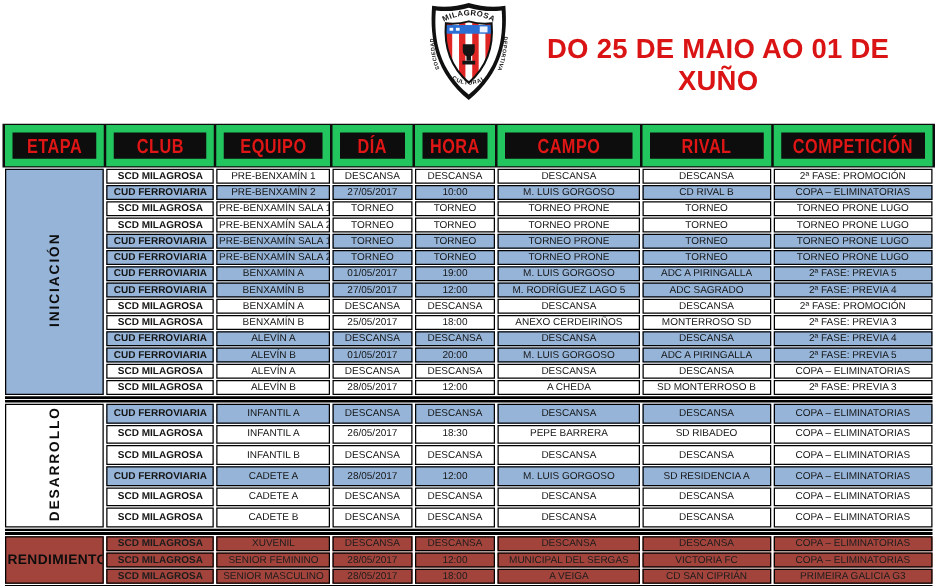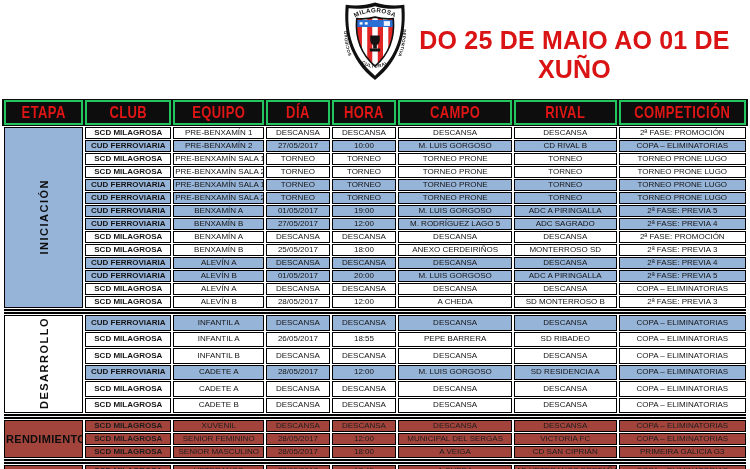--- a/index.html
+++ b/index.html
@@ -4,28 +4,28 @@
 <style>
   html,body{margin:0;padding:0;background:#ffffff;}
   .page{position:relative;width:750px;height:469px;background:#ffffff;overflow:hidden;
         font-family:"Liberation Sans",sans-serif;}
 
   
   .top-header{position:relative;height:99px;}
   .season-title{position:absolute;left:28px;top:26px;width:310px;text-align:center;
     font-size:21px;font-weight:900;color:#da1414;letter-spacing:.4px;}
   .date-title{position:absolute;right:8px;top:26px;width:335px;text-align:center;
-    font-size:25px;font-weight:900;color:#da1414;letter-spacing:.2px;}
+    font-size:22px;font-weight:900;color:#da1414;letter-spacing:.2px;}
   .logo{position:absolute;left:50%;transform:translateX(-50%);top:1px;}
 
   
   .table-area{padding:0 2px;}
   table.grid{width:100%;table-layout:fixed;border-collapse:separate;border-spacing:2px 1px;margin:0;}
   table.cols-header{background:#0d0d0d;}
-  table.cols-header th{border:2px solid #22c55e;height:21px;padding:0;color:#e01515;
+  table.cols-header th{border:6px solid #22c55e;height:21px;padding:0;color:#e01515;
     font-size:13px;font-weight:800;text-align:center;white-space:nowrap;overflow:hidden;}
   table.cols-header th .hdr{display:inline-block;transform:scaleY(1.25);letter-spacing:.4px;}
 
   col.c-etapa{width:10.9%} col.c-club{width:11.8%} col.c-equipo{width:12.5%}
   col.c-dia{width:8.7%} col.c-hora{width:8.9%} col.c-campo{width:15.6%}
   col.c-rival{width:14.1%} col.c-comp{width:17.5%}
 
   td.cell{border:1px solid #000;height:10px;line-height:10px;padding:0 1px;
     font-size:8px;color:#141414;text-align:center;white-space:nowrap;overflow:hidden;}
   td.cell.club{font-weight:700;}
@@ -287,21 +287,21 @@
               <td class="cell tone-blue">DESCANSA</td>
               <td class="cell tone-blue">DESCANSA</td>
               <td class="cell tone-blue">DESCANSA</td>
               <td class="cell tone-blue">DESCANSA</td>
               <td class="cell tone-blue">COPA – ELIMINATORIAS</td>
             </tr>
             <tr>
               <td class="cell tone-white club">SCD MILAGROSA</td>
               <td class="cell tone-white">INFANTIL A</td>
               <td class="cell tone-white">26/05/2017</td>
-              <td class="cell tone-white">18:55</td>
+              <td class="cell tone-white">18:30</td>
               <td class="cell tone-white">PEPE BARRERA</td>
               <td class="cell tone-white">SD RIBADEO</td>
               <td class="cell tone-white">COPA – ELIMINATORIAS</td>
             </tr>
             <tr>
               <td class="cell tone-white club">SCD MILAGROSA</td>
               <td class="cell tone-white">INFANTIL B</td>
               <td class="cell tone-white">DESCANSA</td>
               <td class="cell tone-white">DESCANSA</td>
               <td class="cell tone-white">DESCANSA</td>

